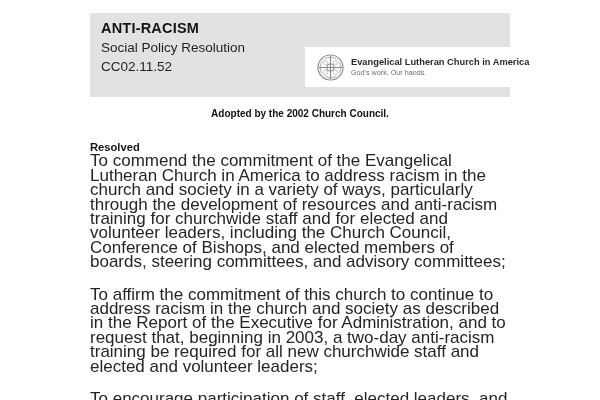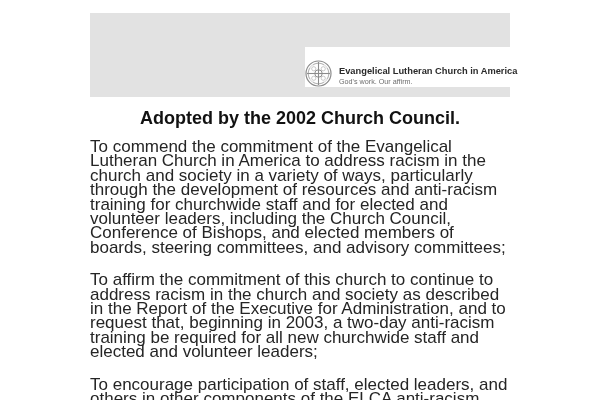--- a/index.html
+++ b/index.html
@@ -63,22 +63,22 @@
 
   
   .logo-box {
     position: absolute;
     left: 305px;
     top: 47px;
     width: 223px;
     height: 40px;
     background: #ffffff;
     display: flex;
-    align-items: flex-end;
-    padding-left: 0;
+    align-items: center;
+    padding-left: 12px;
     box-sizing: border-box;
   }
   .logo-emblem {
     width: 27px;
     height: 27px;
     flex: 0 0 27px;
     margin-right: 7px;
   }
   .logo-emblem svg {
     display: block;
@@ -103,21 +103,21 @@
     white-space: nowrap;
   }
 
   
   .adopted-title {
     position: absolute;
     left: 90px;
     top: 108px;
     width: 420px;
     text-align: center;
-    font-size: 18px;
+    font-size: 10px;
     font-weight: bold;
     color: #111111;
     margin: 0;
   }
 
   
   .body-block {
     position: absolute;
     left: 90px;
     top: 140px;
@@ -141,20 +141,25 @@
     margin-top: 18px;
   }
 </style>
 </head>
 <body>
 
 <div class="page">
 
   <div class="header-band"></div>
 
+  <div class="header-titles">
+    <p class="doc-title">ANTI-RACISM</p>
+    <p class="doc-subtitle">Social Policy Resolution</p>
+    <p class="doc-number">CC02.11.52</p>
+  </div>
 
   <div class="logo-box">
     <span class="logo-emblem">
       <svg width="27" height="27" viewBox="0 0 54 54" aria-hidden="true">
         <circle cx="27" cy="27" r="25" fill="none" stroke="#8b8b8b" stroke-width="2.4"></circle>
         <circle cx="27" cy="27" r="21" fill="none" stroke="#a9a9a9" stroke-width="1"></circle>
         <line x1="27" y1="4" x2="27" y2="50" stroke="#8b8b8b" stroke-width="2.2"></line>
         <line x1="4" y1="27" x2="50" y2="27" stroke="#8b8b8b" stroke-width="2.2"></line>
         <circle cx="27" cy="27" r="7.5" fill="none" stroke="#8b8b8b" stroke-width="2"></circle>
         <path d="M16 10 A 20 20 0 0 1 38 10" fill="none" stroke="#9a9a9a" stroke-width="1.2"></path>
@@ -162,26 +167,27 @@
         <path d="M10 16 A 20 20 0 0 0 10 38" fill="none" stroke="#9a9a9a" stroke-width="1.2"></path>
         <path d="M44 16 A 20 20 0 0 1 44 38" fill="none" stroke="#9a9a9a" stroke-width="1.2"></path>
         <circle cx="17.5" cy="17.5" r="4.2" fill="none" stroke="#a0a0a0" stroke-width="1.1"></circle>
         <circle cx="36.5" cy="17.5" r="4.2" fill="none" stroke="#a0a0a0" stroke-width="1.1"></circle>
         <circle cx="17.5" cy="36.5" r="4.2" fill="none" stroke="#a0a0a0" stroke-width="1.1"></circle>
         <circle cx="36.5" cy="36.5" r="4.2" fill="none" stroke="#a0a0a0" stroke-width="1.1"></circle>
       </svg>
     </span>
     <span class="logo-text">
       <span class="logo-org">Evangelical Lutheran Church in America</span>
-      <span class="logo-tagline">God's work. Our affirm.</span>
+      <span class="logo-tagline">God's work. Our hands.</span>
     </span>
   </div>
 
   <p class="adopted-title">Adopted by the 2002 Church Council.</p>
 
   <div class="body-block">
+    <p class="resolved-heading">Resolved</p>
     <p class="para">To commend the commitment of the Evangelical Lutheran Church in America to address racism in the church and society in a variety of ways, particularly through the development of resources and anti-racism training for churchwide staff and for elected and volunteer leaders, including the Church Council, Conference of Bishops, and elected members of boards, steering committees, and advisory committees;</p>
     <p class="para">To affirm the commitment of this church to continue to address racism in the church and society as described in the Report of the Executive for Administration, and to request that, beginning in 2003, a two-day anti-racism training be required for all new churchwide staff and elected and volunteer leaders;</p>
     <p class="para">To encourage participation of staff, elected leaders, and others in other components of the ELCA anti-racism program, including advanced anti-racism training, the multi-phase training program for supervisors, a diversity audit, and additional resources for congregations related to anti-racism training, internalized oppression, and White privilege; and</p>
     <p class="para">To anticipate continued work related to anti-racism with ecumenical and global partner churches.</p>
   </div>
 
 </div>
 
 </body></html>

